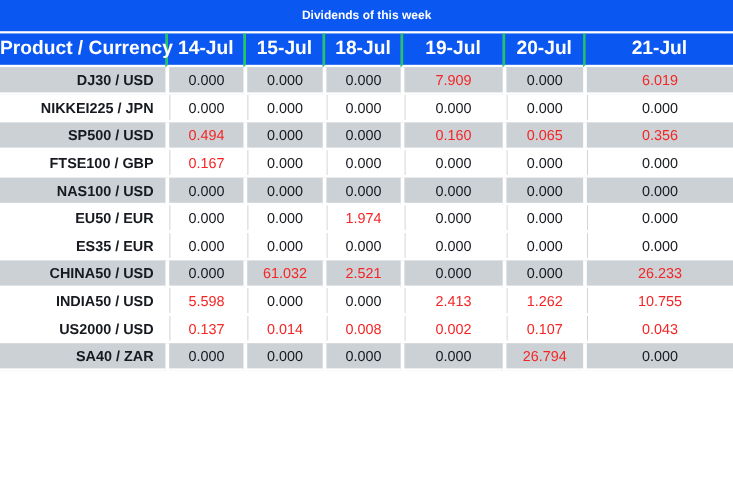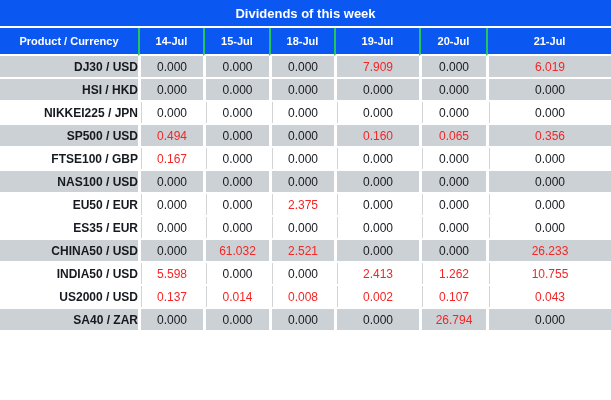--- a/index.html
+++ b/index.html
@@ -28,31 +28,31 @@
   col.c-d1 { width: 65px; }
   col.c-d2 { width: 66px; }
   col.c-d3 { width: 65px; }
   col.c-d4 { width: 85px; }
   col.c-d5 { width: 67px; }
   col.c-d6 { width: 125px; }
 
   th.title-cell {
     background: var(--blue);
     color: #ffffff;
-    font-size: 13px;
+    font-size: 10px;
     font-weight: bold;
     text-align: center;
     height: 26px;
     border-bottom: 2px solid #ffffff;
     padding: 0;
   }
   th.col-head {
     background: var(--blue);
     color: #ffffff;
-    font-size: 11px;
+    font-size: 16px;
     font-weight: bold;
     text-align: center;
     height: 26px;
     border-bottom: 2px solid #ffffff;
     padding: 0;
     white-space: nowrap;
   }
   th.col-head + th.col-head { border-left: 2px solid #22c55e; }
 
   td {
@@ -60,20 +60,21 @@
     border-bottom: 2px solid #ffffff;
     font-size: 12px;
     color: var(--dark);
     padding: 0;
     white-space: nowrap;
     vertical-align: middle;
   }
   td.product-cell {
     font-weight: bold;
     text-align: right;
+    padding-right: 10px;
   }
   td.value-cell {
     text-align: center;
   }
   td.value-cell + td.value-cell,
   td.product-cell + td.value-cell { border-left: 3px solid #ffffff; }
 
   tr.gray td { background: var(--gray); }
   tr.white td { background: #ffffff; }
   
@@ -112,29 +113,20 @@
   <tbody>
       <tr class="gray">
     <td class="product-cell">DJ30 / USD</td>
     <td class="value-cell">0.000</td>
     <td class="value-cell">0.000</td>
     <td class="value-cell">0.000</td>
     <td class="value-cell red">7.909</td>
     <td class="value-cell">0.000</td>
     <td class="value-cell red">6.019</td>
   </tr>
-      <tr class="gray">
-    <td class="product-cell">HSI / HKD</td>
-    <td class="value-cell">0.000</td>
-    <td class="value-cell">0.000</td>
-    <td class="value-cell">0.000</td>
-    <td class="value-cell">0.000</td>
-    <td class="value-cell">0.000</td>
-    <td class="value-cell">0.000</td>
-  </tr>
       <tr class="white">
     <td class="product-cell">NIKKEI225 / JPN</td>
     <td class="value-cell">0.000</td>
     <td class="value-cell">0.000</td>
     <td class="value-cell">0.000</td>
     <td class="value-cell">0.000</td>
     <td class="value-cell">0.000</td>
     <td class="value-cell">0.000</td>
   </tr>
       <tr class="gray">
@@ -161,21 +153,21 @@
     <td class="value-cell">0.000</td>
     <td class="value-cell">0.000</td>
     <td class="value-cell">0.000</td>
     <td class="value-cell">0.000</td>
     <td class="value-cell">0.000</td>
   </tr>
       <tr class="white">
     <td class="product-cell">EU50 / EUR</td>
     <td class="value-cell">0.000</td>
     <td class="value-cell">0.000</td>
-    <td class="value-cell red">2.375</td>
+    <td class="value-cell red">1.974</td>
     <td class="value-cell">0.000</td>
     <td class="value-cell">0.000</td>
     <td class="value-cell">0.000</td>
   </tr>
       <tr class="white">
     <td class="product-cell">ES35 / EUR</td>
     <td class="value-cell">0.000</td>
     <td class="value-cell">0.000</td>
     <td class="value-cell">0.000</td>
     <td class="value-cell">0.000</td>

